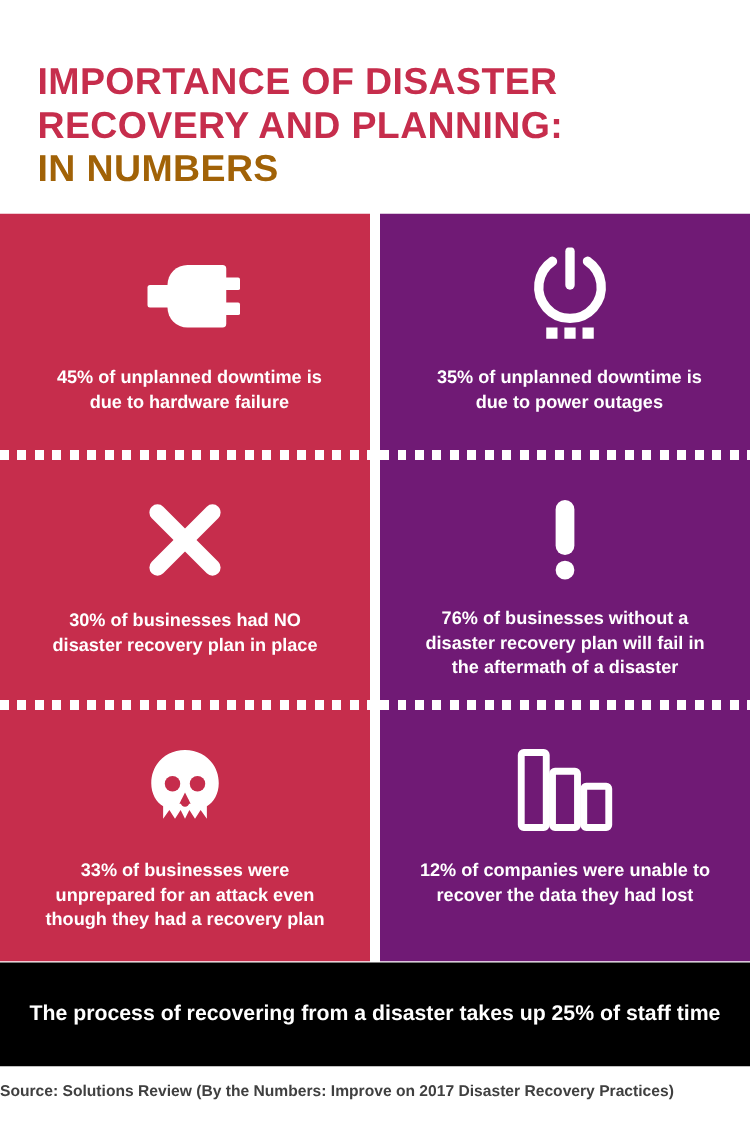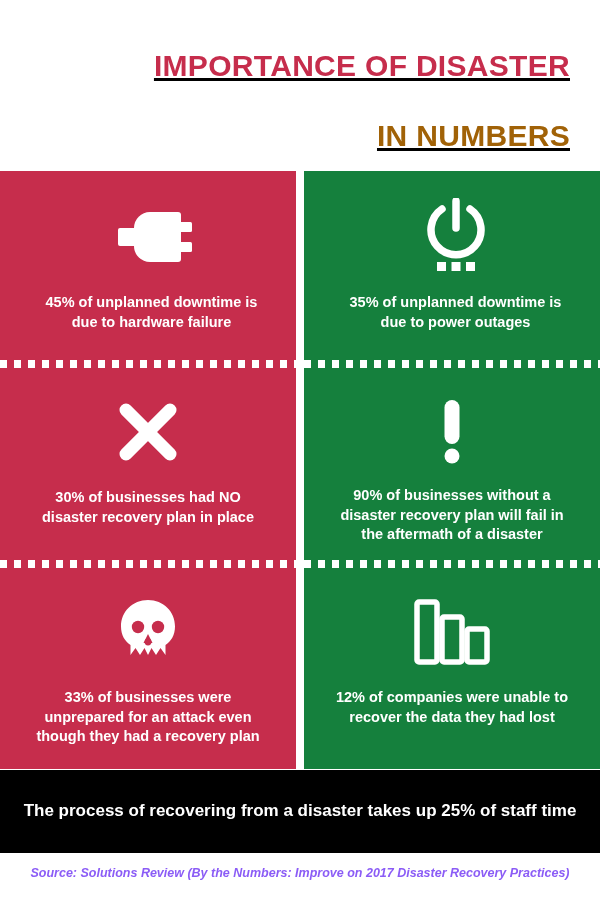--- a/index.html
+++ b/index.html
@@ -11,22 +11,21 @@
     width: 600px;
     height: 899px;
     font-family: "Liberation Sans", sans-serif;
     overflow: hidden;
     position: relative;
   }
 
   
   .header {
     padding: 48px 30px 18px 30px;
-    text-align: right;
-    text-decoration: underline;
+    text-align: left;
   }
   .header h1 {
     margin: 0;
     font-size: 30px;
     line-height: 1.17;
     font-weight: 700;
     letter-spacing: 0.3px;
     color: #C62D4C;
     text-transform: uppercase;
   }
@@ -41,21 +40,21 @@
     width: 600px;
     height: 598px;
   }
   .col {
     position: absolute;
     top: 0;
     width: 296px;
     height: 598px;
   }
   .col-left  { left: 0;   background: #C62D4C; }
-  .col-right { left: 304px; background: #15803d; }
+  .col-right { left: 304px; background: #701a75; }
 
   .cell {
     position: absolute;
     left: 0;
     width: 100%;
     box-sizing: border-box;
     padding: 0 26px;
     display: flex;
     flex-direction: column;
     align-items: center;
@@ -116,36 +115,35 @@
     font-weight: 600;
     line-height: 1.32;
   }
 
   
   .source {
     position: absolute;
     left: 0;
     top: 866px;
     width: 600px;
-    text-align: center;
+    text-align: left;
     font-size: 12.5px;
     font-weight: 700;
-    color: #8b5cf6;
-    font-style: italic;
+    color: #404040;
   }
 
   svg { display: block; }
 </style>
 </head>
 <body>
 
 <div class="header">
   <h1>
     <span>IMPORTANCE OF DISASTER</span><br>
-    <br>
+    <span>RECOVERY AND PLANNING:</span><br>
     <span class="title-sub">IN NUMBERS</span>
   </h1>
 </div>
 
 <div class="grid">
 
   <div class="col col-left">
 
     <div class="cell r1">
       <div class="icon-wrap">
@@ -205,21 +203,21 @@
 
     <div class="dash-sep s1"></div>
 
     <div class="cell r2 wide">
       <div class="icon-wrap">
         <svg width="24" height="66" viewBox="0 0 24 66" aria-hidden="true">
           <rect x="4.5" y="1" width="15" height="44" rx="7.5" fill="#ffffff"></rect>
           <circle cx="12" cy="57" r="7.5" fill="#ffffff"></circle>
         </svg>
       </div>
-      <p>90% of businesses without a disaster recovery plan will fail in the aftermath of a disaster</p>
+      <p>76% of businesses without a disaster recovery plan will fail in the aftermath of a disaster</p>
     </div>
 
     <div class="dash-sep s2"></div>
 
     <div class="cell r3">
       <div class="icon-wrap">
         <svg width="78" height="68" viewBox="0 0 78 68" aria-hidden="true">
           <rect x="4" y="4" width="20" height="60" rx="2" fill="none" stroke="#ffffff" stroke-width="5.5"></rect>
           <rect x="29" y="19" width="20" height="45" rx="2" fill="none" stroke="#ffffff" stroke-width="5.5"></rect>
           <rect x="54" y="31" width="20" height="33" rx="2" fill="none" stroke="#ffffff" stroke-width="5.5"></rect>

